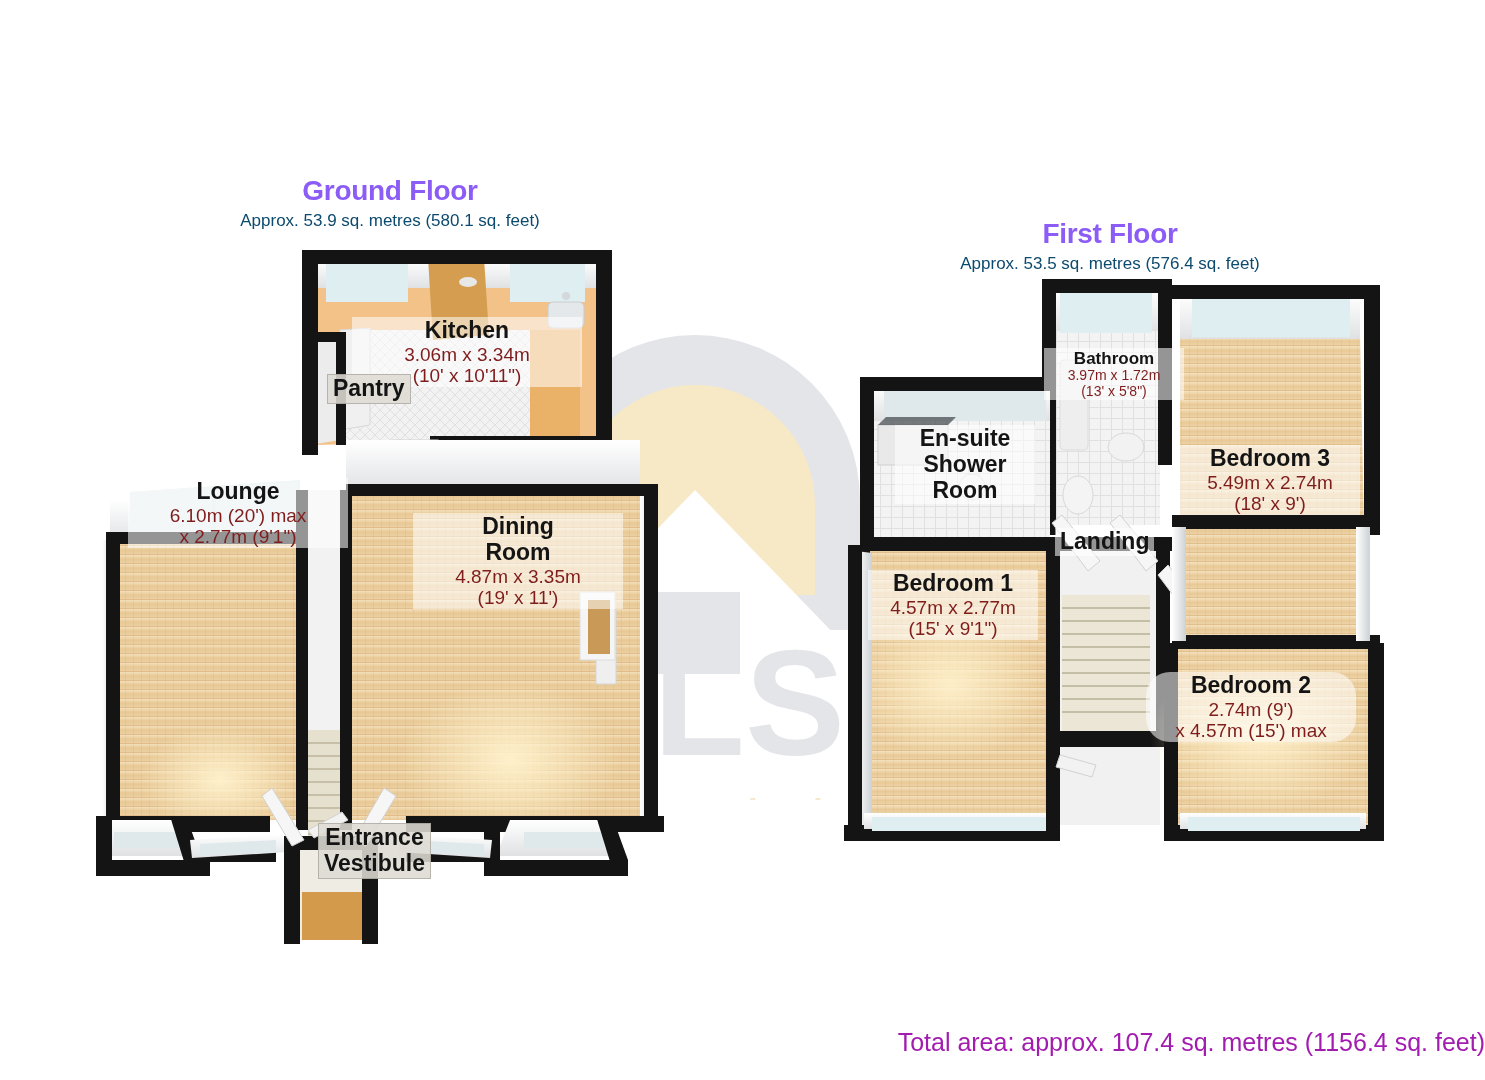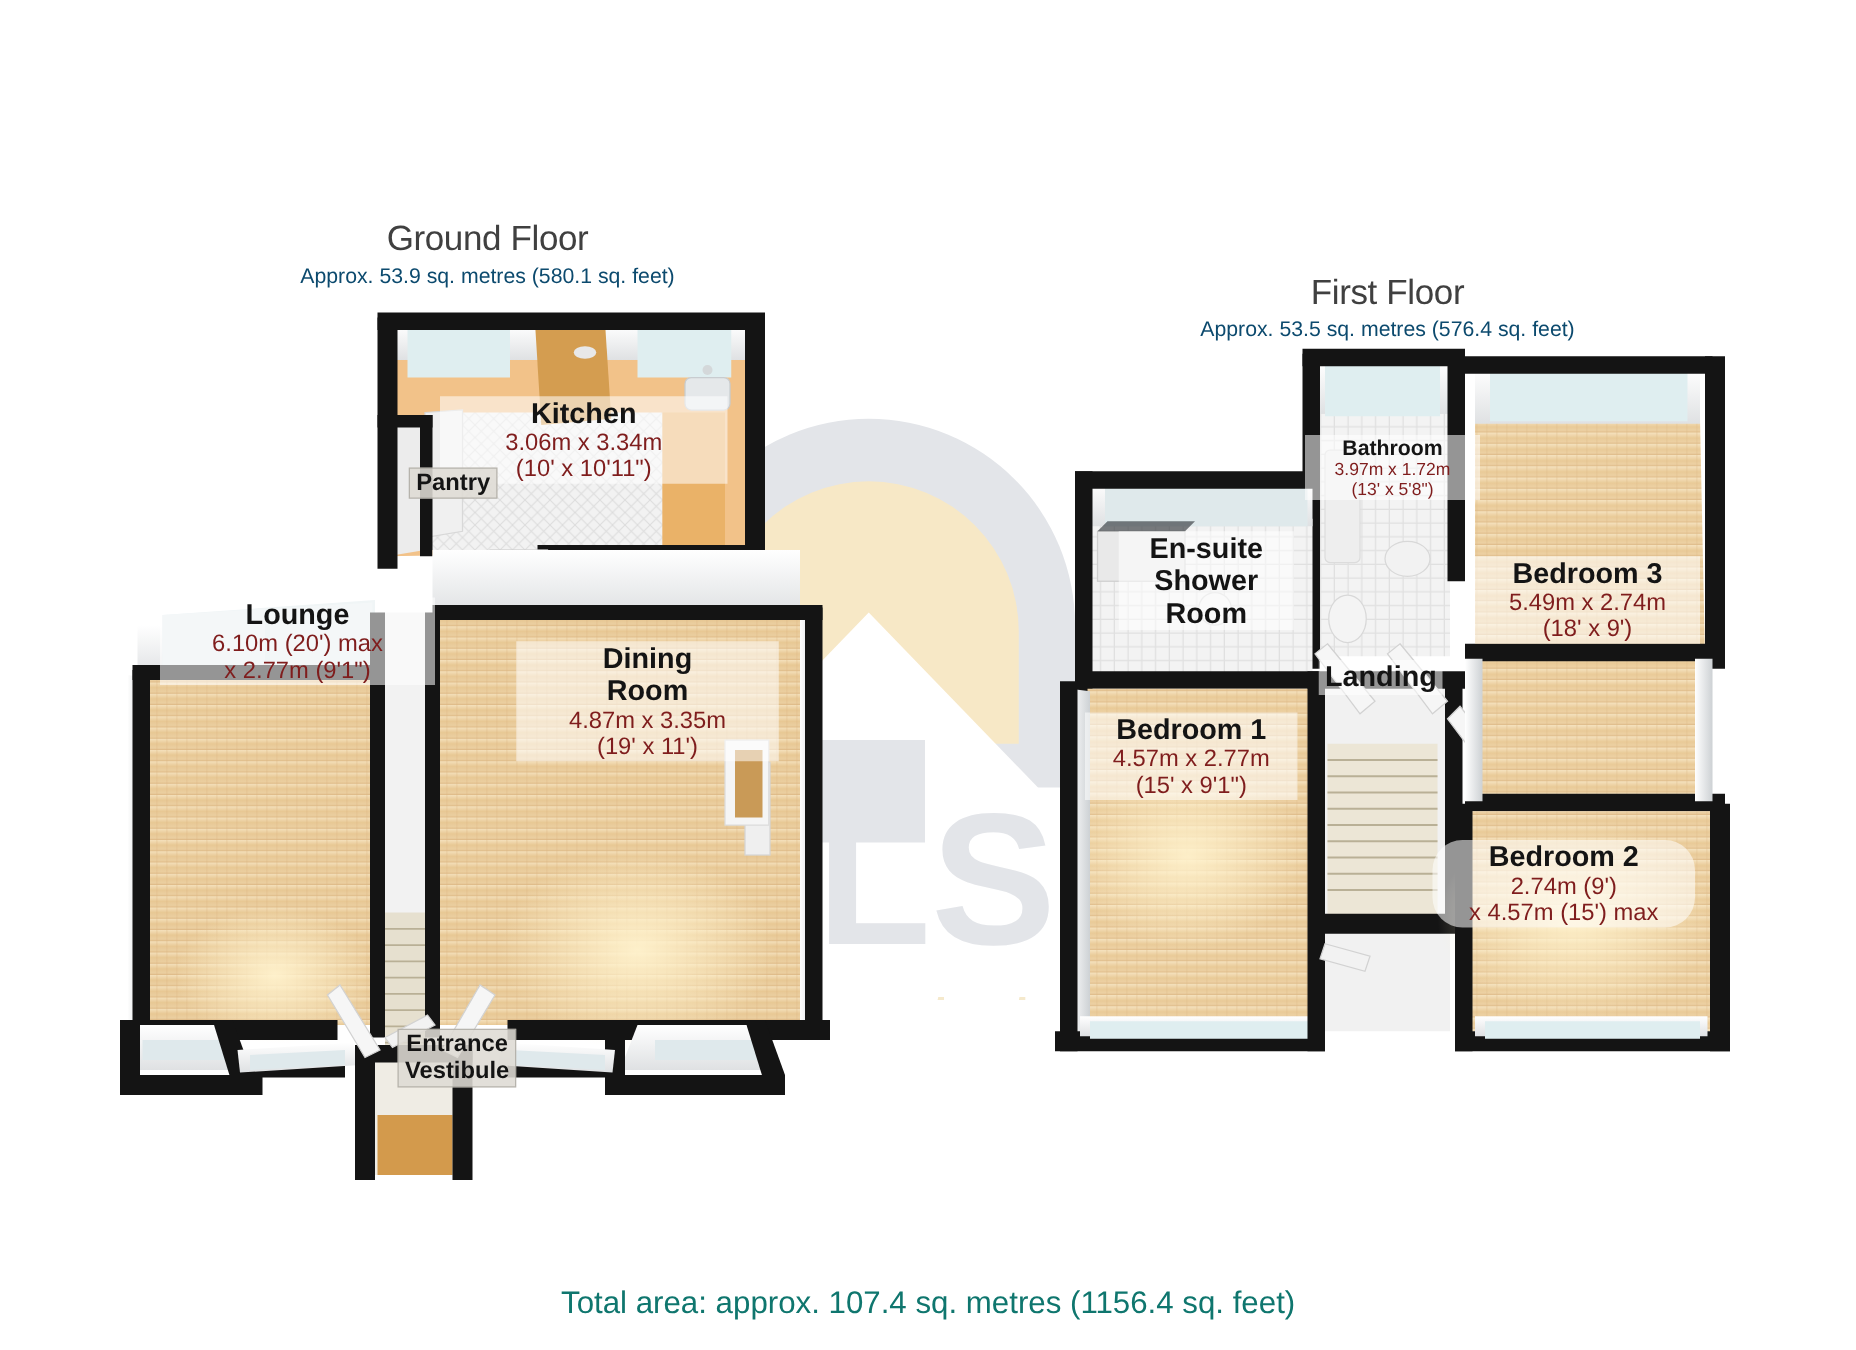--- a/index.html
+++ b/index.html
@@ -32,22 +32,22 @@
 
   
   .floor-head {
     position: absolute;
     text-align: center;
     z-index: 6;
   }
   #ground-head { left: 150px; top: 175px; width: 480px; }
   #first-head  { left: 900px; top: 218px; width: 420px; }
   .floor-title {
-    font-size: 28px; font-weight: normal; letter-spacing: -0.3px;
-    margin: 0 0 4px 0; color: #404040;
+    font-size: 28px; font-weight: bold; letter-spacing: -0.3px;
+    margin: 0 0 4px 0; color: #8b5cf6;
   }
   .floor-sub {
     font-size: 17px; color: #0c4a6e; margin: 0;
   }
 
   
   .room-label {
     position: absolute;
     text-align: center;
     z-index: 8;
@@ -66,29 +66,29 @@
     display: block;
     font-size: 19px;
     color: #7f1d1d;
   }
   .room-label.small .rname { font-size: 17px; }
   .room-label.small .rdim  { font-size: 14px; }
   .room-label.tag {
     background: rgba(222,219,212,0.88);
     border: 1px solid rgba(140,138,130,0.5);
   }
-  .room-label.tag .rname { font-size: 19px; }
+  .room-label.tag .rname { font-size: 23px; }
 
   
   #total-area {
     position: absolute;
     left: 0; top: 1028px; width: 1485px;
-    text-align: center;
+    text-align: right;
     font-size: 25px;
-    color: #0f766e;
+    color: #a21caf;
     z-index: 9;
   }
 </style>
 </head>
 <body>
 
 <div id="watermark">
   <svg viewBox="0 0 640 500" xmlns="http://www.w3.org/2000/svg">
 
     <g>

